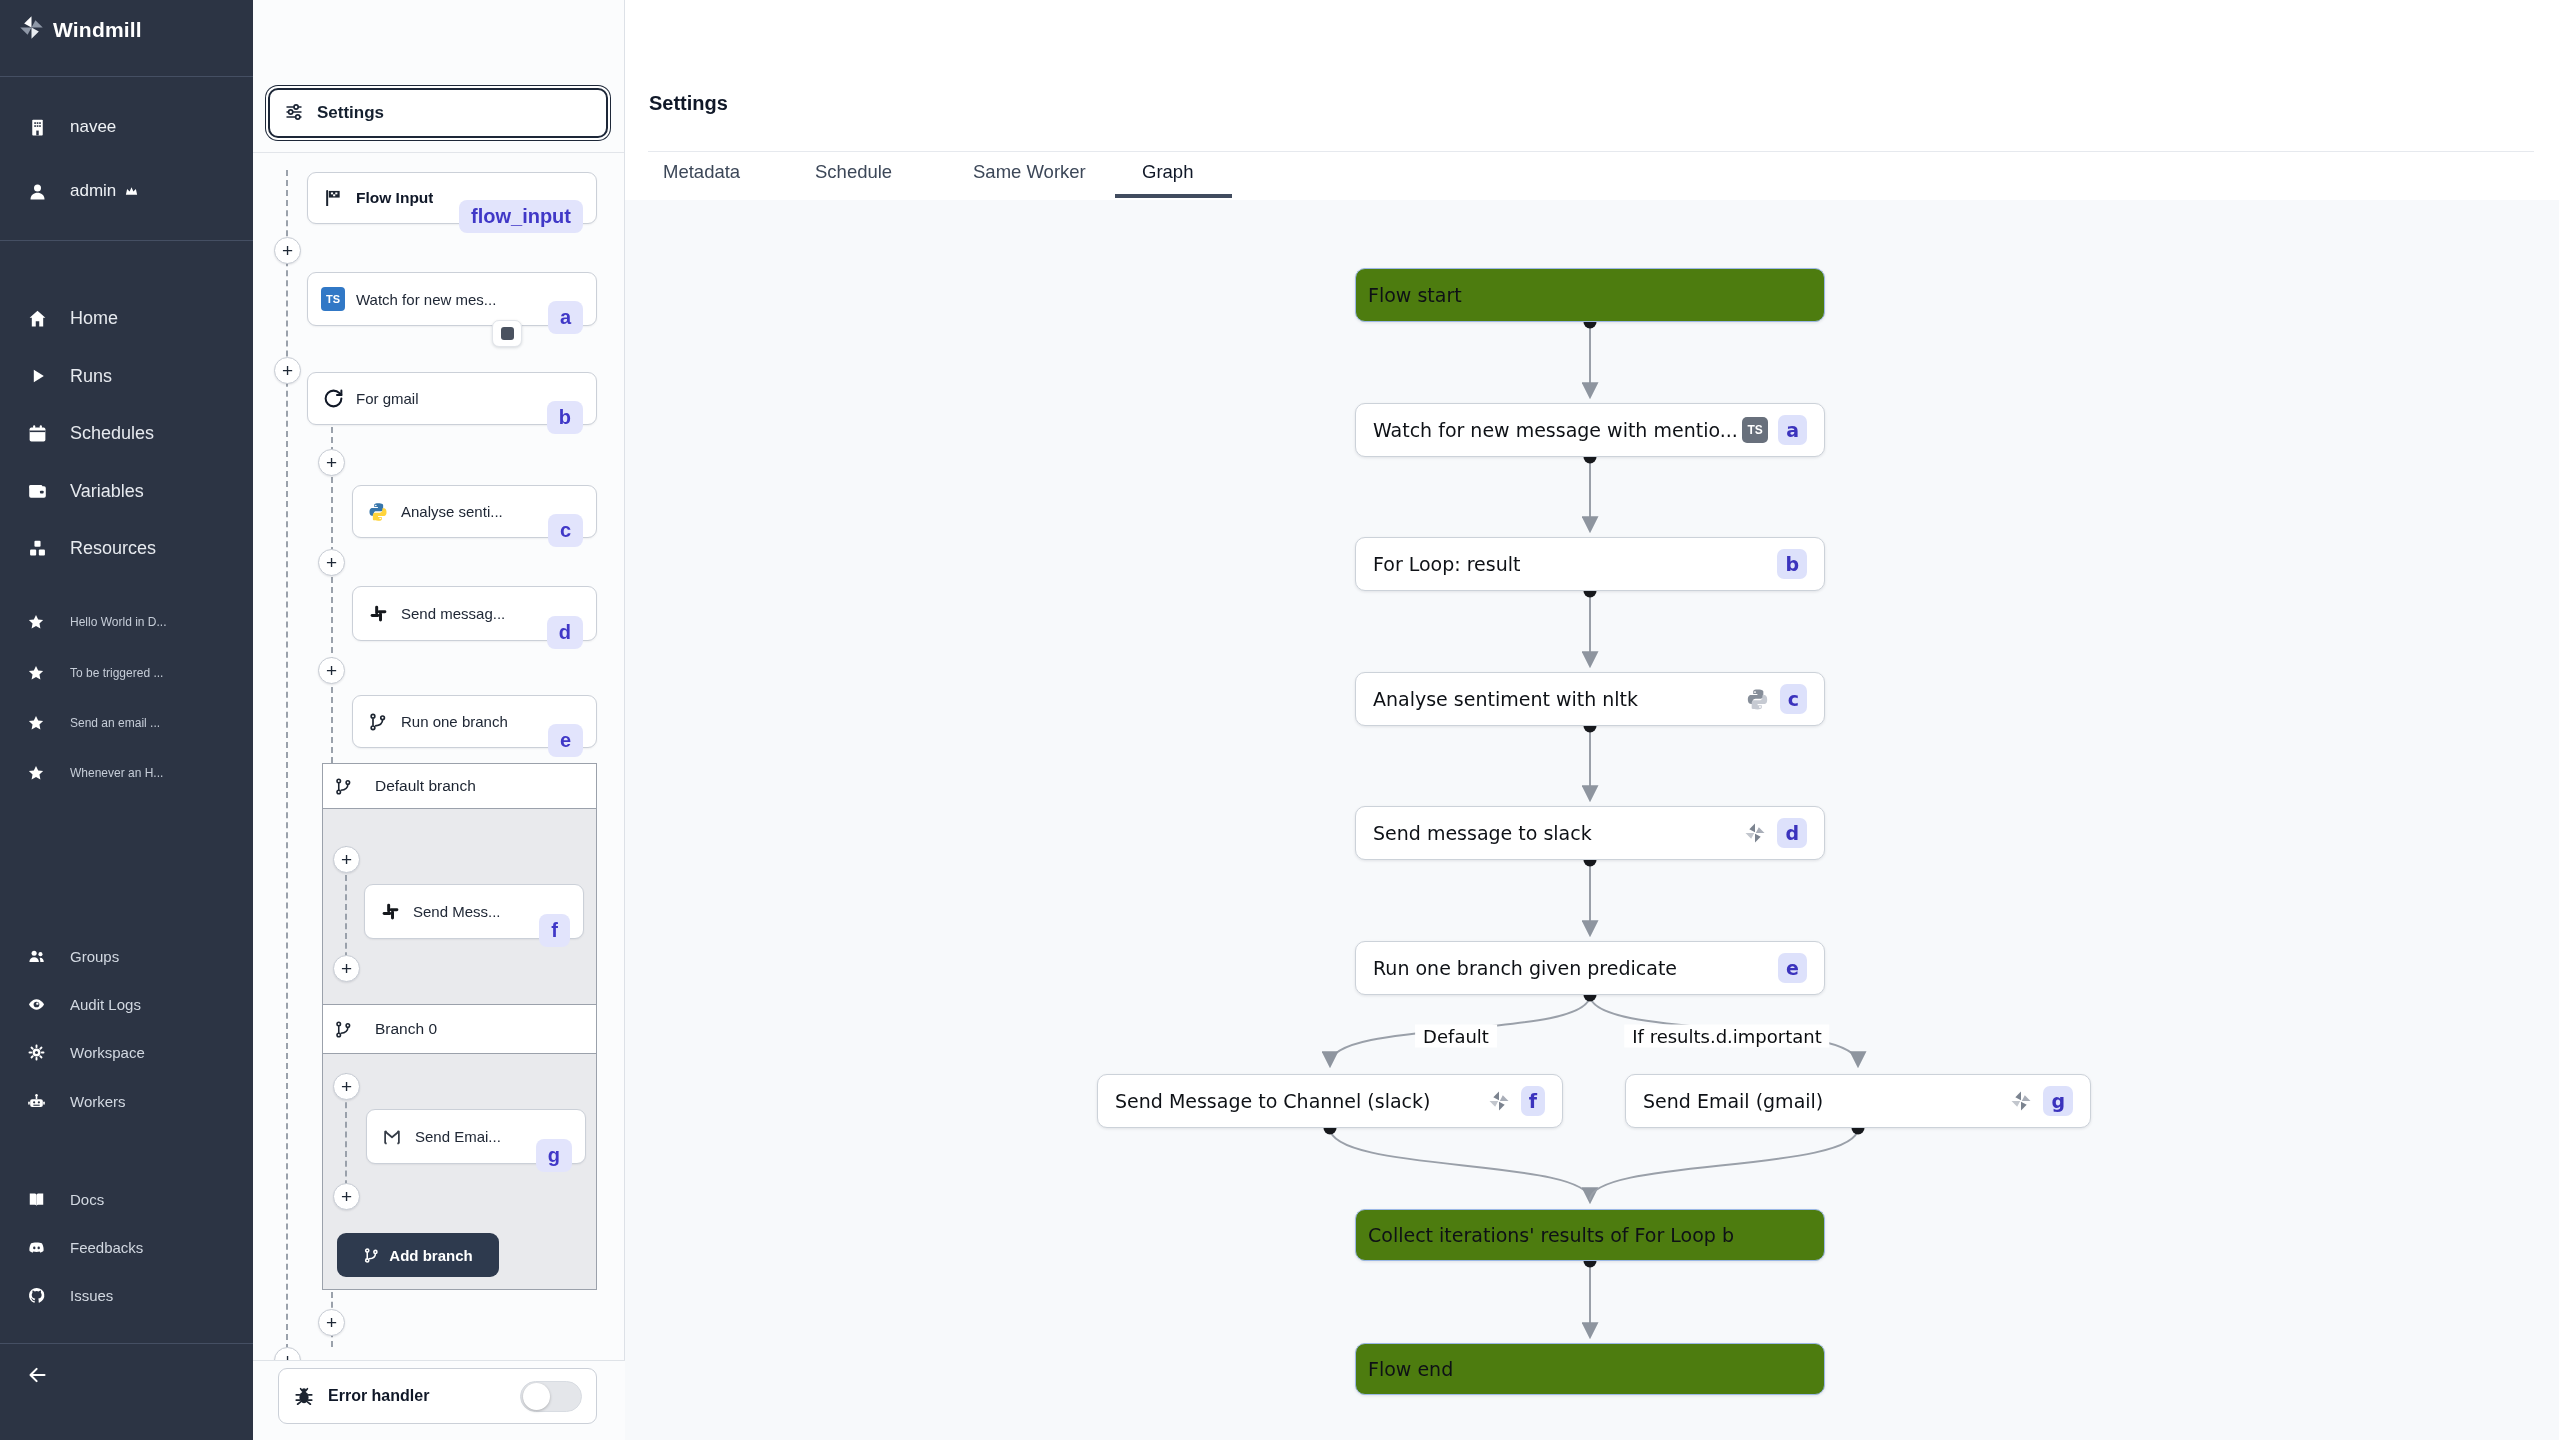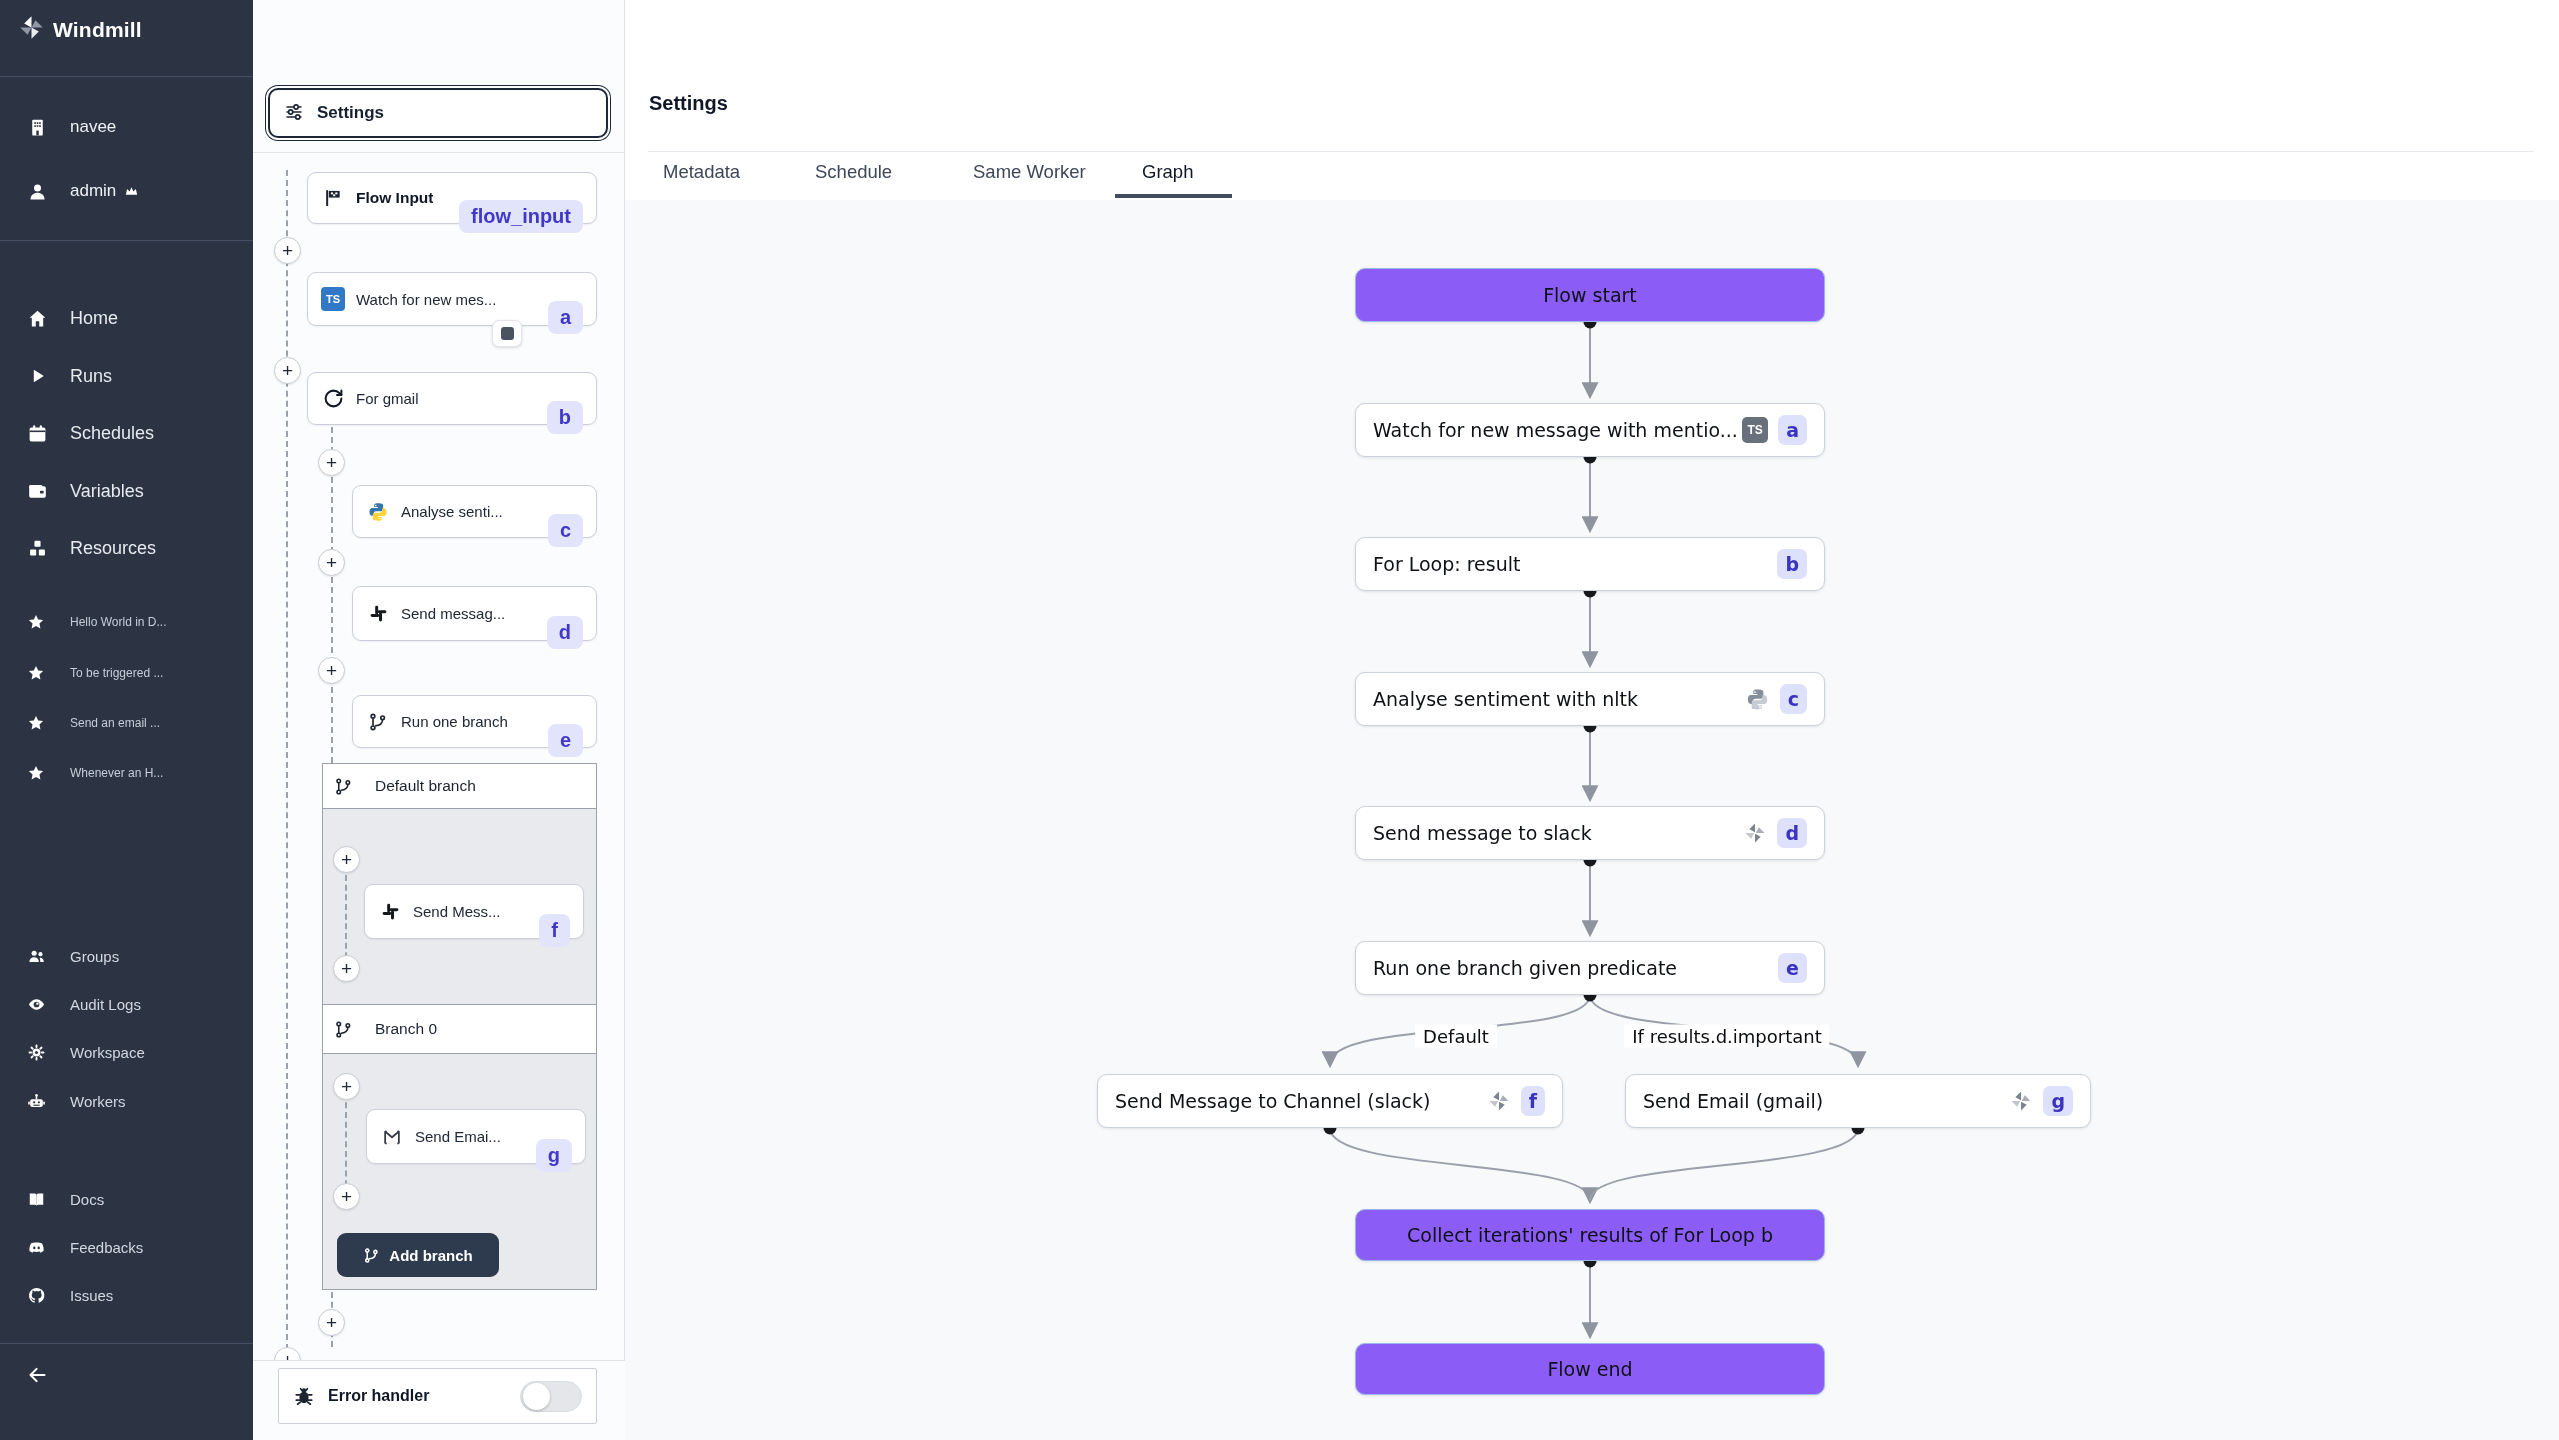--- a/index.html
+++ b/index.html
@@ -64,42 +64,42 @@
     background:#e9eaed;z-index:1;}
   .bheader{position:absolute;left:-1px;right:-1px;background:#fff;border:1px solid #9ba1ab;
     display:flex;align-items:center;gap:22px;padding-left:11px;font-size:15.5px;color:#1b2330;cursor:pointer;}
   .bheader span{font-size:15.5px;color:#1b2330;}
   .add-branch{position:absolute;left:14px;top:469px;width:162px;height:44px;background:#2e3a4e;
     border:none;border-radius:9px;color:#fff;font-weight:bold;font-size:15px;display:flex;
     align-items:center;justify-content:center;gap:9px;cursor:pointer;}
   .err-section{position:absolute;left:0;bottom:0;top:1360px;width:372px;background:#fbfcfd;
     border-top:1px solid #dfe3e8;z-index:5;}
   .err-box{position:absolute;left:25px;top:7px;width:319px;height:56px;background:#fff;
-    border:1px solid #cbd0d8;border-radius:2px;display:flex;align-items:center;gap:13px;
+    border:1px solid #cbd0d8;border-radius:9px;display:flex;align-items:center;gap:13px;
     padding:13px 14px;cursor:pointer;}
   .err-box .plabel{font-weight:bold;font-size:16px;color:#101828;}
   .toggle{width:62px;height:31px;border-radius:16px;background:#e4e6ea;border:1px solid #d8dce2;
     position:relative;margin-left:auto;cursor:pointer;flex:none;}
   .knob{position:absolute;left:2px;top:1px;width:27px;height:27px;border-radius:50%;background:#fff;
     box-shadow:0 1px 3px rgba(0,0,0,.25);}
 
   
   .main{position:absolute;left:625px;top:0;right:0;bottom:0;background:#ffffff;}
   .main-title{position:absolute;left:24px;top:92px;font-size:20px;font-weight:bold;color:#101828;}
   .main-divider{position:absolute;left:23px;right:25px;top:151px;height:1px;background:#e6e9ee;}
   .tab{position:absolute;top:161px;font-size:18.5px;color:#3c4758;cursor:pointer;}
   .tabline{position:absolute;left:490px;top:194px;width:117px;height:4px;background:#414c5f;}
   .canvas{position:absolute;left:0;right:0;top:200px;bottom:0;background:#f7f9fb;
     font-family:"DejaVu Sans",sans-serif;overflow:hidden;}
   .edges{position:absolute;left:0;top:0;pointer-events:none;}
   .gnode{position:absolute;height:54px;width:470px;background:#fff;border:1px solid #ccd2d9;
     border-radius:10px;display:flex;align-items:center;padding:0 17px;font-size:19px;color:#0e1116;
     box-shadow:0 1px 3px rgba(16,24,40,.10);cursor:pointer;z-index:2;}
   .gnode .glabel{white-space:nowrap;overflow:hidden;}
-  .gnode.blue{background:#8b5cf6;border-color:#9cb8e6;justify-content:center;padding:4px;}
+  .gnode.blue{background:#4d7c0f;border-color:#9cb8e6;padding:12px;}
   .gbadge{background:#dde1fb;color:#3b33bd;font-weight:bold;font-size:19px;border-radius:7px;
     padding:4px 8px;margin-left:10px;flex:none;}
   .spacer{flex:1;}
   .ts-gray{width:26px;height:26px;border-radius:5px;background:#68707c;color:#fff;font-weight:bold;
     font-size:12px;display:flex;align-items:center;justify-content:center;flex:none;
     font-family:"Liberation Sans",sans-serif;}
   .elabel{position:absolute;transform:translate(-50%,-50%);background:#fff;padding:1px 8px;
     font-size:18px;color:#0b0d10;z-index:3;white-space:nowrap;}
 </style>
 </head>

